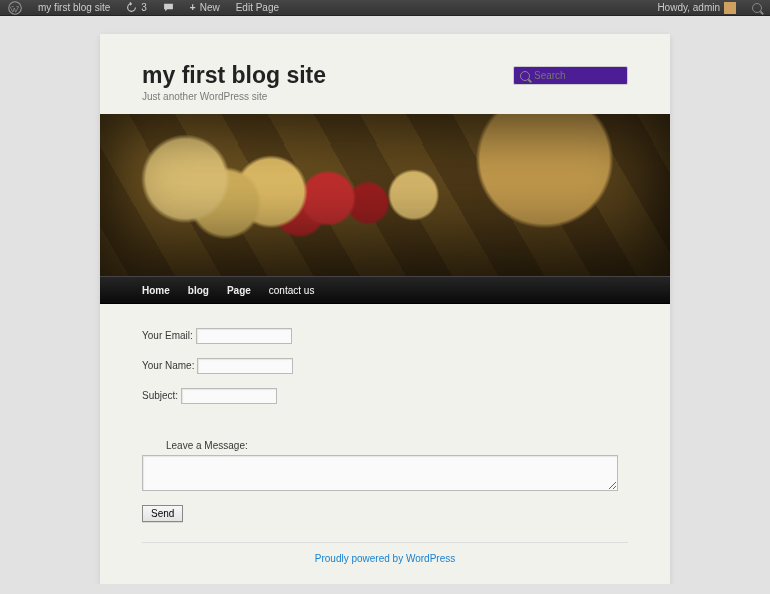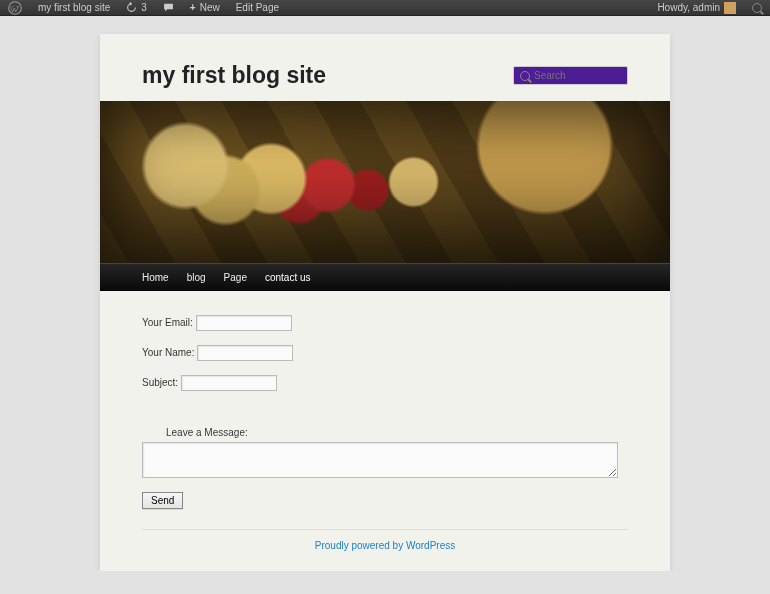--- a/index.html
+++ b/index.html
@@ -36,21 +36,21 @@
  linear-gradient(135deg, rgba(70,50,20,.3) 0%, rgba(30,20,10,.5) 100%),
  repeating-linear-gradient(60deg, #8a6a2a 0 40px, #6b5020 40px 80px),
  repeating-linear-gradient(-60deg, rgba(60,40,10,.4) 0 40px, rgba(20,15,5,.5) 40px 80px),
  #4a3818;
  background-position: 0 0,0 0,0 0,0 0,0 0,0 0,0 0,0 0, 0 0, 0 30px, 0 30px, 0 0;
  box-shadow: inset 0 -40px 80px rgba(0,0,0,.6), inset 0 20px 60px rgba(0,0,0,.5);
 }
 
 
 .nav { background: linear-gradient(#252525, #0a0a0a); height: 28px; display:flex; align-items:center; padding: 0 42px; gap: 18px; border-top:1px solid #444; border-bottom:1px solid #000;}
-.nav a { color: #eee; font-size: 10px; text-decoration:none; font-weight: normal; }
+.nav a { color: #eee; font-size: 10px; text-decoration:none; font-weight: bold; }
 .nav a.active { color: #fff; font-weight: normal; }
 
 
 .content { padding: 24px 42px 10px; }
 .field { margin-bottom: 14px; font-size: 10px; color:#373737; }
 .field label { display:inline-block; }
 .field input[type=text] { border:1px solid #bbb; background:#fafafa; height: 16px; width: 96px; vertical-align: middle; font-size:10px; padding: 0 2px; box-shadow: inset 1px 1px 1px rgba(0,0,0,.08);}
 .msg-label { margin-top: 36px; margin-bottom: 4px; font-size:10px;padding-left:24px;}
 textarea { width: 476px; height: 36px; border:1px solid #bbb; background:#fafafa; resize: both; display:block; box-shadow: inset 1px 1px 1px rgba(0,0,0,.08);}
 .send-btn { margin-top: 14px; border:1px solid #888; background: linear-gradient(#f7f7f7,#e4e4e4); font-size:10px; padding: 2px 8px; cursor:pointer; box-shadow: 0 1px 0 rgba(0,0,0,.1);}
@@ -99,20 +99,21 @@
     <div class="admin-item">
       <span class="search-ico"></span>
     </div>
   </div>
 </div>
 
 <div class="page-wrap">
   <div class="header">
     <div>
       <div class="site-title">my first blog site</div>
+      <div class="site-desc">Just another WordPress site</div>
     </div>
     <div class="search-box">
       <span class="search-ico"></span>
       <input type="text" placeholder="Search" style="">
     </div>
   </div>
 
   <div class="hero"></div>
 
   <div class="nav">

